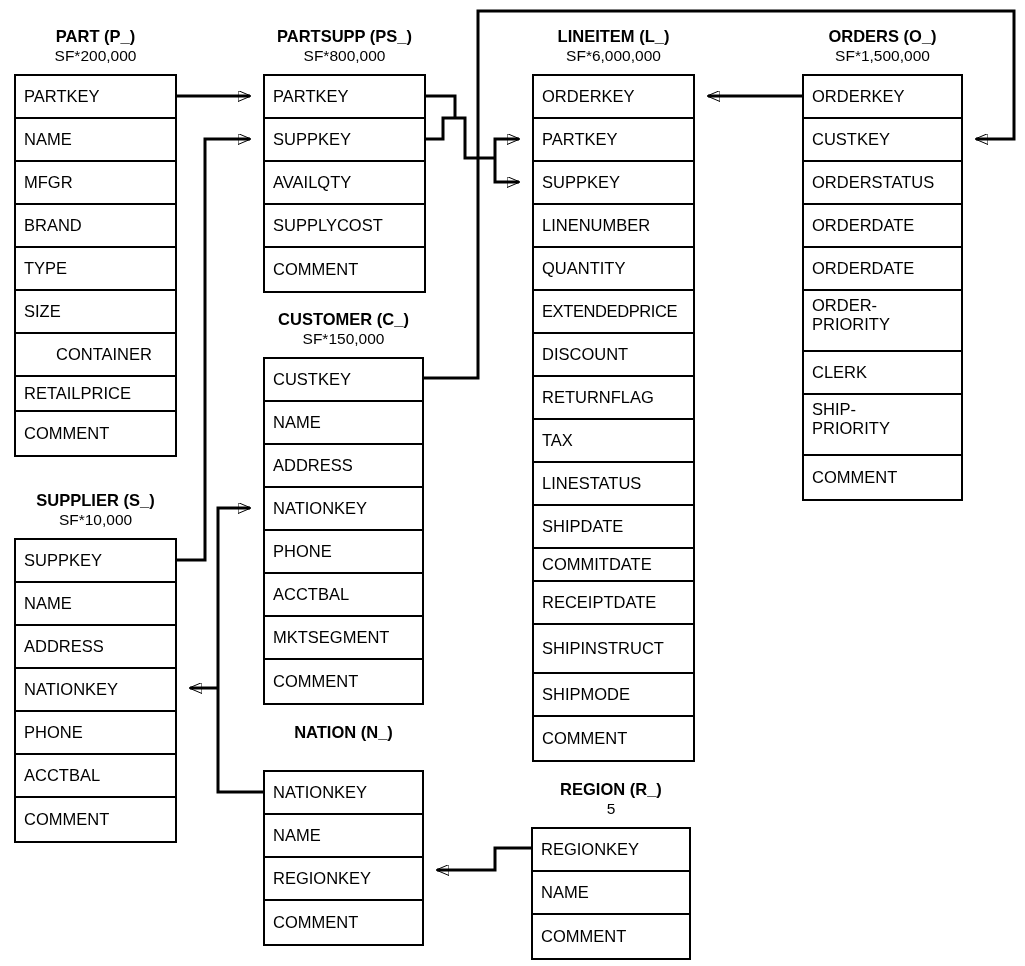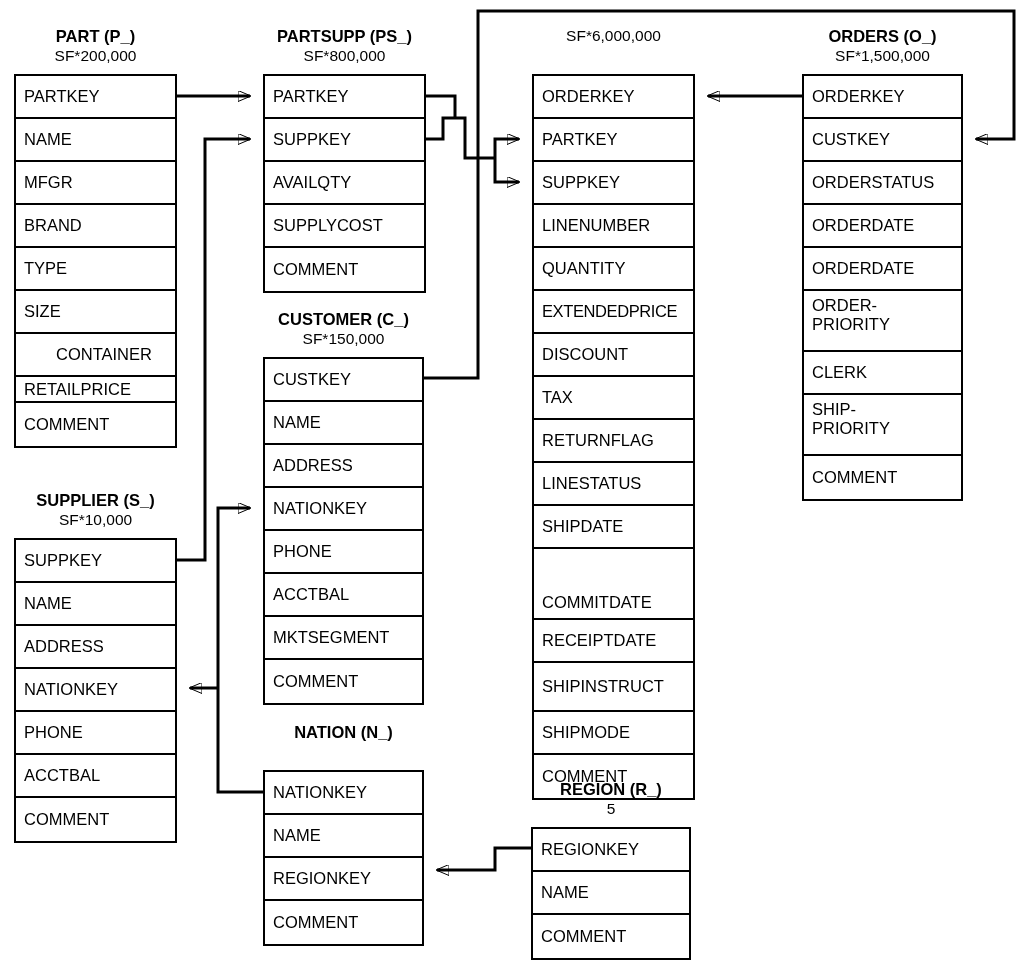--- a/index.html
+++ b/index.html
@@ -70,43 +70,43 @@
 <div id="canvas">
 
   <div class="tbl-box" style="position: absolute; left: 14px; top: 74px; width: 163px;">
       <div class="fld" style="height: 43px;">PARTKEY</div>
       <div class="fld" style="height: 43px;">NAME</div>
       <div class="fld" style="height: 43px; padding-left: 8px;">MFGR</div>
       <div class="fld" style="height: 43px;">BRAND</div>
       <div class="fld" style="height: 43px;">TYPE</div>
       <div class="fld" style="height: 43px;">SIZE</div>
       <div class="fld" style="height: 43px; padding-left: 40px;">CONTAINER</div>
-      <div class="fld" style="height: 26px;">RETAILPRICE</div>
+      <div class="fld" style="height: 35px;">RETAILPRICE</div>
       <div class="fld" style="height: 43px;">COMMENT</div>
     </div>
     <div class="tbl-box" style="position: absolute; left: 263px; top: 74px; width: 163px;">
       <div class="fld" style="height: 43px;">PARTKEY</div>
       <div class="fld" style="height: 43px;">SUPPKEY</div>
       <div class="fld" style="height: 43px;">AVAILQTY</div>
       <div class="fld" style="height: 43px;">SUPPLYCOST</div>
       <div class="fld" style="height: 43px;">COMMENT</div>
     </div>
     <div class="tbl-box" style="position: absolute; left: 532px; top: 74px; width: 163px;">
       <div class="fld" style="height: 43px;">ORDERKEY</div>
       <div class="fld" style="height: 43px;">PARTKEY</div>
       <div class="fld" style="height: 43px;">SUPPKEY</div>
       <div class="fld" style="height: 43px;">LINENUMBER</div>
       <div class="fld" style="height: 43px;">QUANTITY</div>
       <div class="fld overflow" style="height: 43px;">EXTENDEDPRICE</div>
       <div class="fld" style="height: 43px;">DISCOUNT</div>
+      <div class="fld" style="height: 43px;">RETURNFLAG</div>
       <div class="fld" style="height: 43px;">TAX</div>
-      <div class="fld" style="height: 43px;">RETURNFLAG</div>
       <div class="fld" style="height: 43px;">LINESTATUS</div>
       <div class="fld" style="height: 43px;">SHIPDATE</div>
-      <div class="fld" style="height: 33px; margin-top: 38px;">COMMITDATE</div>
+      <div class="fld" style="height: 33px;">COMMITDATE</div>
       <div class="fld" style="height: 43px;">RECEIPTDATE</div>
       <div class="fld" style="height: 49px;">SHIPINSTRUCT</div>
       <div class="fld" style="height: 43px;">SHIPMODE</div>
       <div class="fld" style="height: 43px;">COMMENT</div>
     </div>
     <div class="tbl-box" style="position: absolute; left: 802px; top: 74px; width: 161px;">
       <div class="fld" style="height: 43px;">ORDERKEY</div>
       <div class="fld" style="height: 43px;">CUSTKEY</div>
       <div class="fld" style="height: 43px;">ORDERSTATUS</div>
       <div class="fld" style="height: 43px;">ORDERDATE</div>
@@ -184,20 +184,21 @@
 
 <div class="table-group" style="left: -26px; top: 26px; width: 243px;">
       <div class="tbl-title">PART (P_)</div>
       <div class="tbl-count">SF*200,000</div>
     </div>
     <div class="table-group" style="left: 223px; top: 26px; width: 243px;">
       <div class="tbl-title">PARTSUPP (PS_)</div>
       <div class="tbl-count">SF*800,000</div>
     </div>
     <div class="table-group" style="left: 492px; top: 26px; width: 243px;">
+      <div class="tbl-title">LINEITEM (L_)</div>
       <div class="tbl-count">SF*6,000,000</div>
     </div>
     <div class="table-group" style="left: 762px; top: 26px; width: 241px;">
       <div class="tbl-title">ORDERS (O_)</div>
       <div class="tbl-count">SF*1,500,000</div>
     </div>
     <div class="table-group" style="left: 223px; top: 309px; width: 241px;">
       <div class="tbl-title">CUSTOMER (C_)</div>
       <div class="tbl-count">SF*150,000</div>
     </div>

